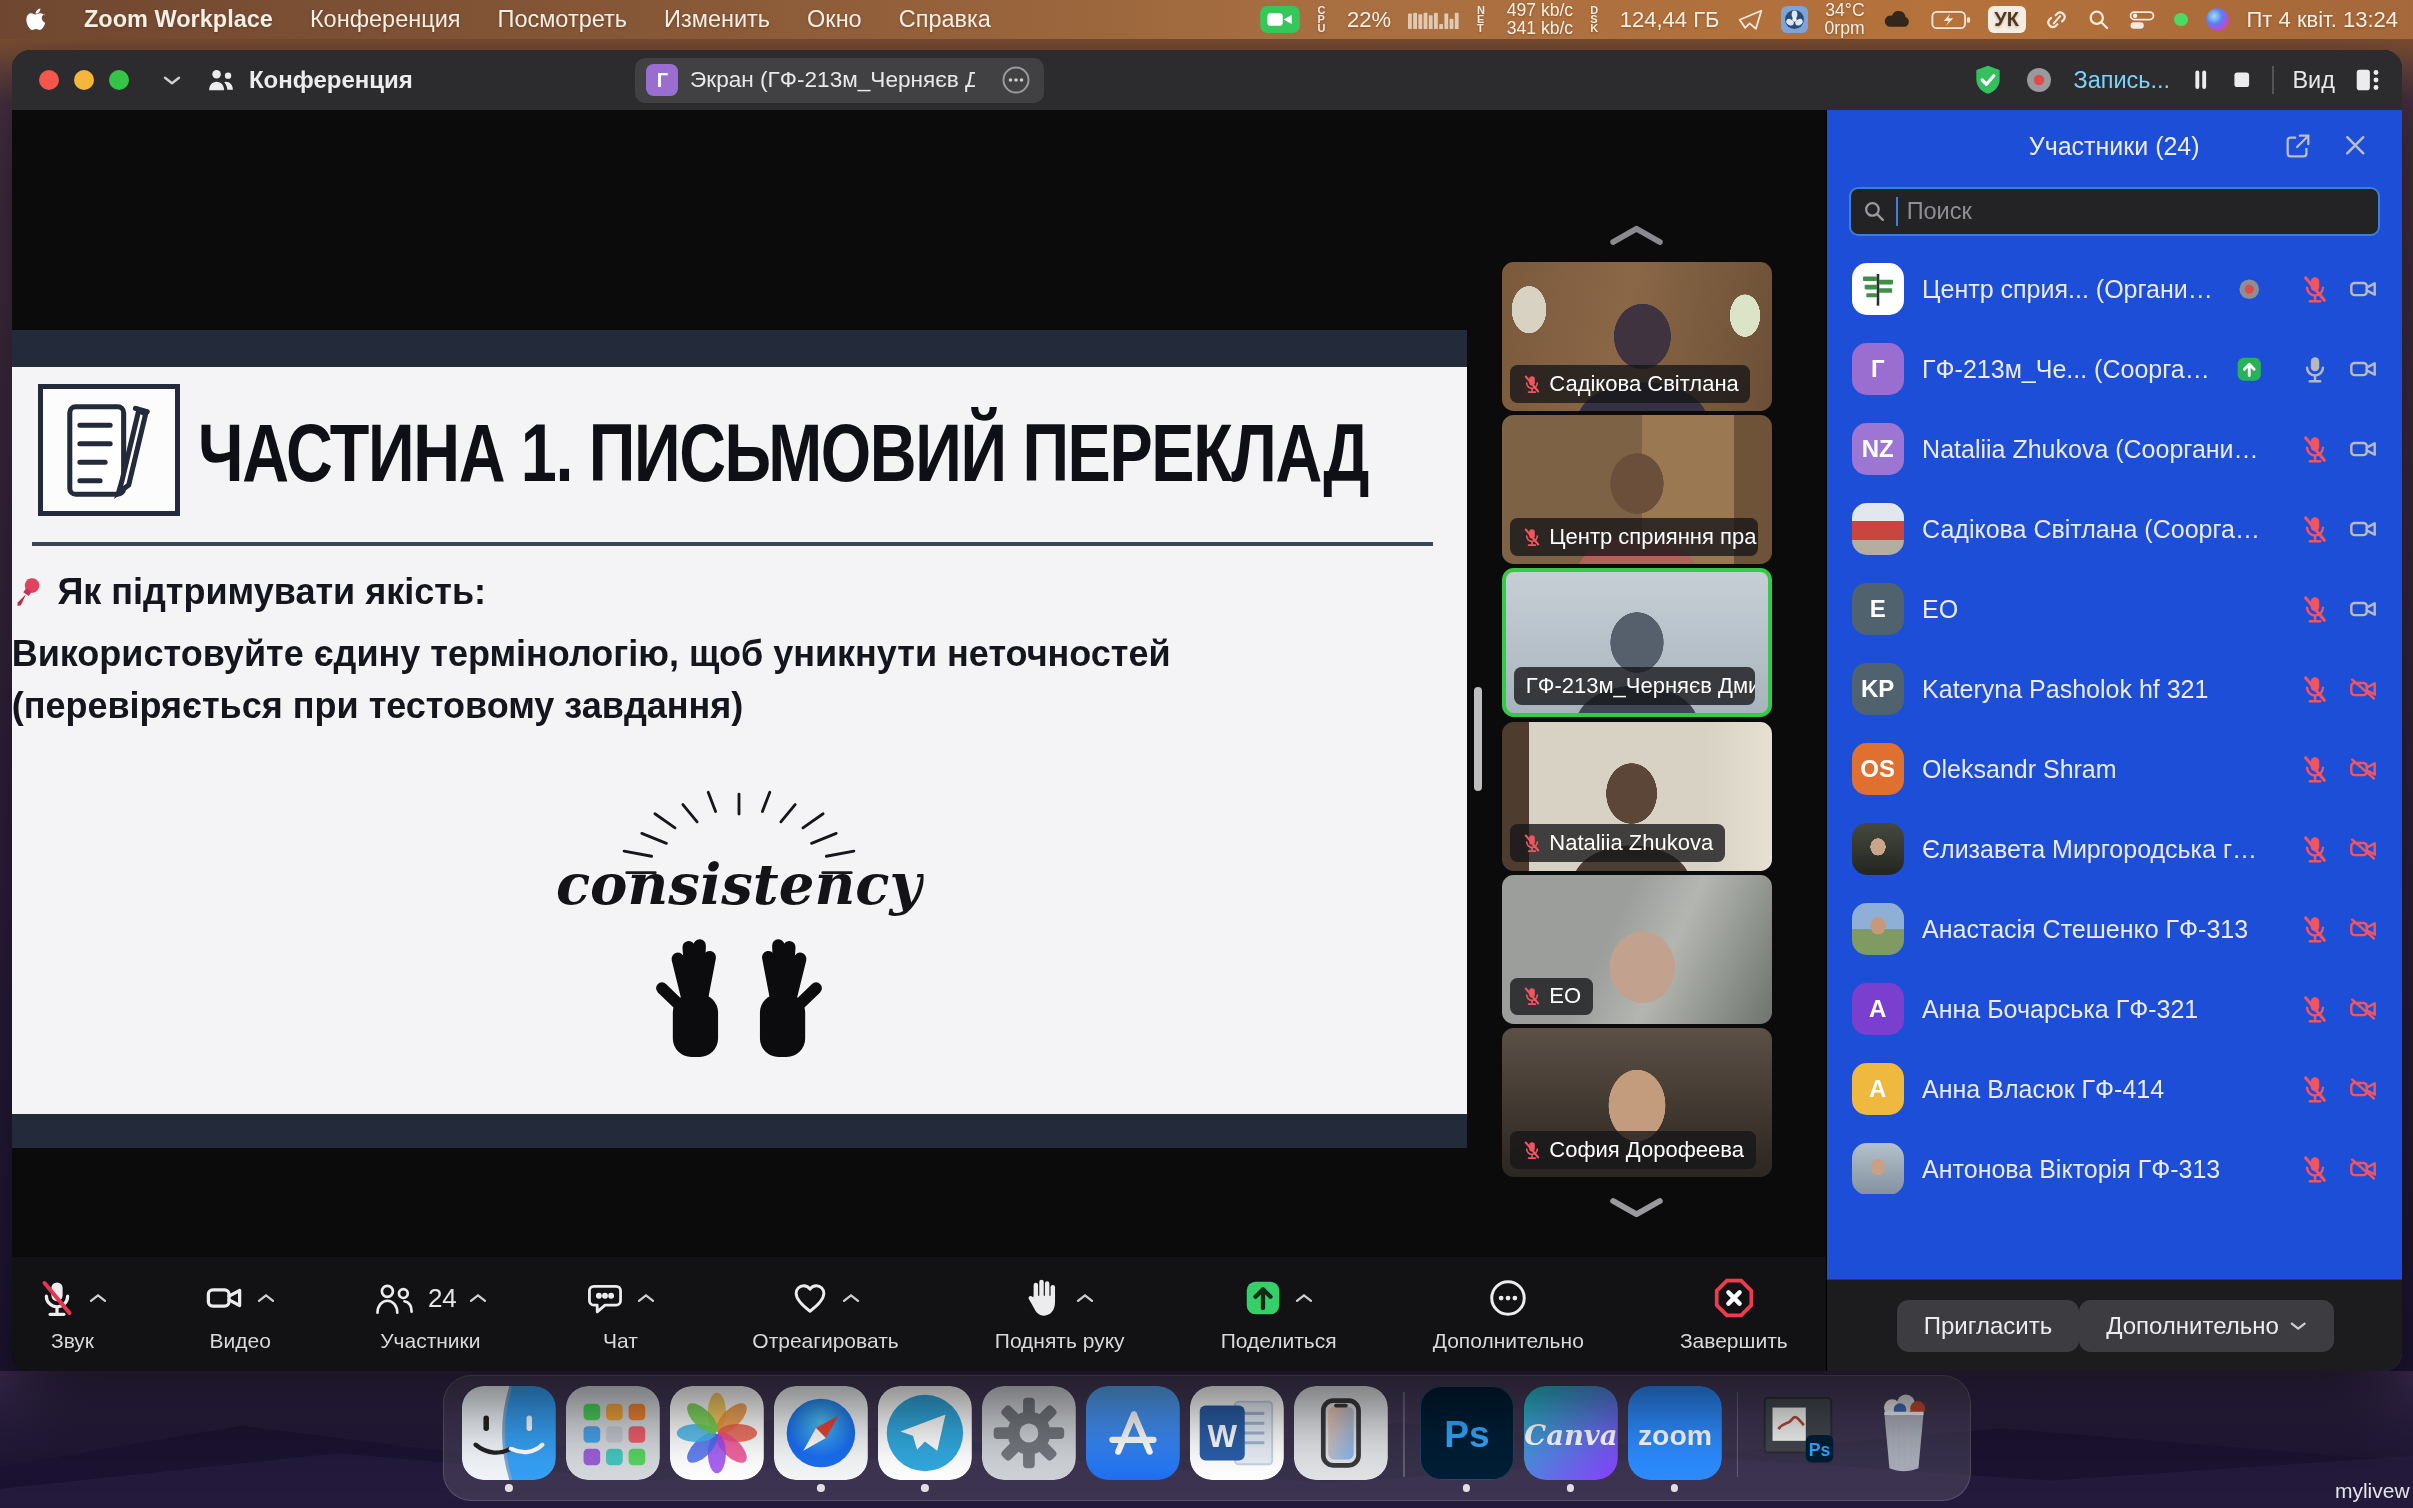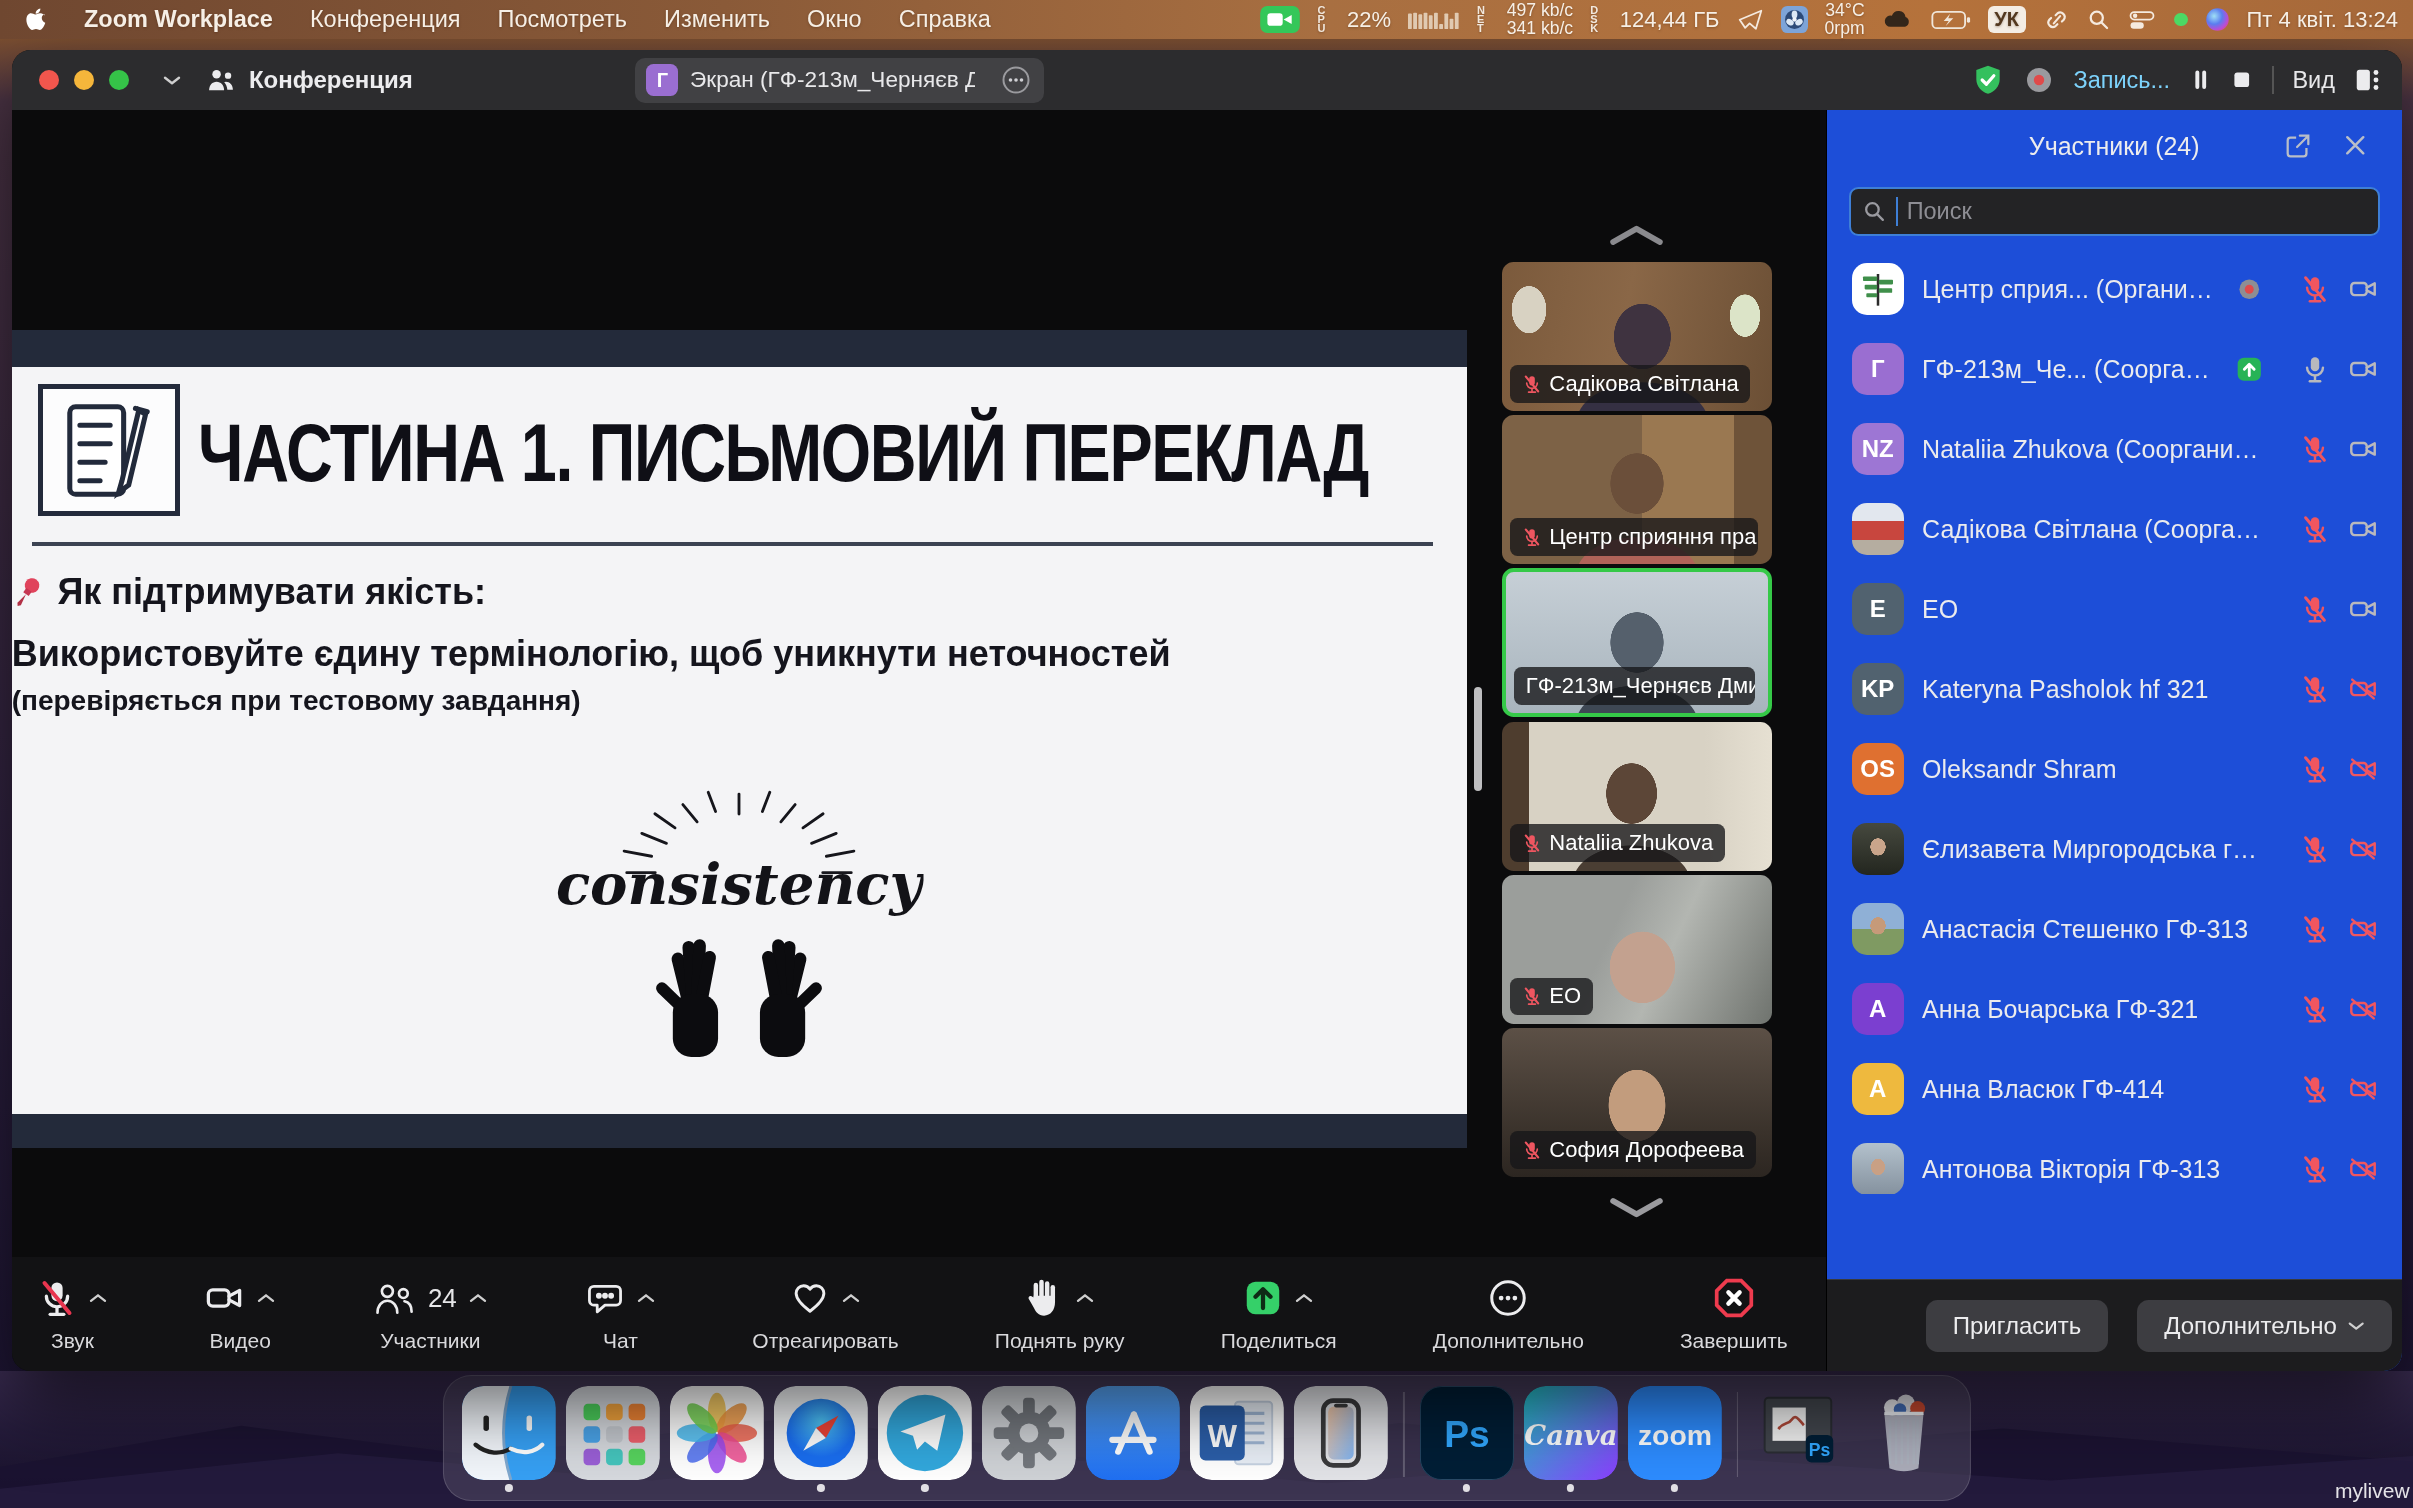--- a/index.html
+++ b/index.html
@@ -50,21 +50,21 @@
   .slide-bar-top{height:37px;background:#232a3a;}
   .slide-bar-bot{position:absolute;left:0;bottom:0;width:100%;height:34px;background:#232a3a;}
   .slide-iconbox{position:absolute;left:26px;top:54px;width:142px;height:132px;border:5.9px solid #232a3b;
     background:#fcfcfd;box-sizing:border-box;display:flex;align-items:center;justify-content:center;}
   .slide-title{position:absolute;left:186px;top:77px;font-size:81px;font-weight:800;color:#0f0f16;
     transform:scaleX(.8);transform-origin:left center;letter-spacing:-1.7px;white-space:nowrap;}
   .slide-hr{position:absolute;left:20px;right:34px;top:212px;height:4.2px;background:#3c4352;}
   .slide-line{position:absolute;left:0;right:0;text-align:left;font-weight:bold;color:#15151d;}
   .slide-sub{top:241px;font-size:36px;}
   .slide-b1{top:303px;font-size:36px;}
-  .slide-b2{top:355px;font-size:28px;}
+  .slide-b2{top:355px;font-size:36px;}
   .slide-art{position:absolute;left:50%;top:417px;transform:translateX(-50%);}
   .pin{display:inline-block;vertical-align:-6.7px;margin-right:11.7px;}
   .scrollthumb{position:absolute;left:1462px;top:577px;width:8.4px;height:104px;border-radius:5px;
     background:#d2d2d4;opacity:.9;}
 
   
   .vstrip{position:absolute;left:1490px;top:107px;width:270px;}
   .vchev{display:flex;justify-content:center;padding:5px 0 15px;}
   .vchev.bot{padding:15px 0 0;}
   .vtile{position:relative;width:270px;height:149px;border-radius:11.7px;overflow:hidden;margin-bottom:4.2px;
@@ -115,21 +115,21 @@
   .pa-sadikova{background:linear-gradient(180deg,#e2e7ee 0 34%,#c8463e 34% 72%,#b5ada0 72%);}
   .pa-liza{background:radial-gradient(12.6px 14.2px at 50% 46%,#c9a58b 0 60%,rgba(0,0,0,0) 61%),
     linear-gradient(180deg,#46493f,#23261f);}
   .pa-nastya{background:radial-gradient(12.6px 14.2px at 50% 44%,#c69a79 0 60%,rgba(0,0,0,0) 61%),
     linear-gradient(180deg,#8fb0d6 0 50%,#7f9a62 50%);}
   .pa-vika{background:radial-gradient(11.7px 13.4px at 50% 46%,#c9a084 0 60%,rgba(0,0,0,0) 61%),
     linear-gradient(180deg,#b3c1cc,#84919e);}
   .p-foot{position:absolute;left:0;right:0;bottom:0;height:91px;background:#1c1c1e;border-top:0.8px solid #39393c;
     display:flex;align-items:center;justify-content:space-between;padding:0 94px 0 70px;}
   .pf-btn{height:52px;padding:0 27px;background:#3d3d41;border-radius:11.7px;color:#ececee;font-size:24px;
-    display:flex;align-items:center;gap:10px;margin-left:29px;}
+    display:flex;align-items:center;gap:10px;}
 
   
   .toolbar{position:absolute;left:0;bottom:0;width:1815px;height:114px;background:#121214;
     display:flex;align-items:center;justify-content:space-between;padding:0 39px 0 25px;box-sizing:border-box;}
   .tbtn{display:flex;flex-direction:column;align-items:center;gap:7.5px;color:#d9d9dc;font-size:21px;white-space:nowrap;}
   .tico{height:47px;display:flex;align-items:center;gap:11.7px;}
   .tbadge{font-size:26px;color:#e6e6e8;}
 
   
   .wpbottom{position:absolute;left:0;right:0;top:1371px;bottom:0;

